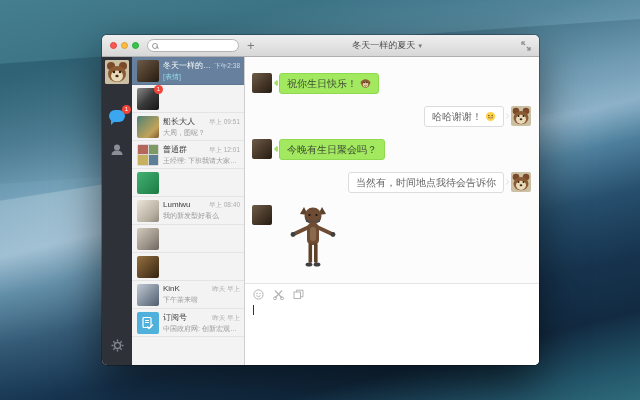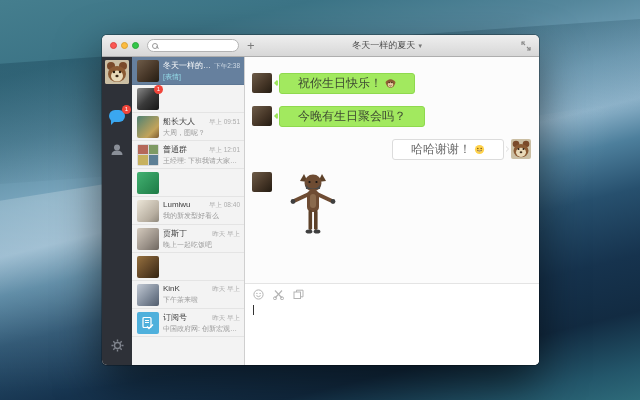--- a/index.html
+++ b/index.html
@@ -97,22 +97,22 @@
   .av9{ background:linear-gradient(135deg,#c2c9d4,#7c8797 60%,#525d6d); }
   .av10{ background:linear-gradient(135deg,#93b4c1,#486b79 60%,#2c4753); }
   .av11{ background:#4fb0dc; display:flex; align-items:center; justify-content:center; }
 
   
   .chatpane { flex:1; min-width:0; background:#fcfcfc; display:flex; flex-direction:column; }
   .messages { flex:1; padding:16px 8px 0 7px; position:relative; }
   .msg { display:flex; margin-bottom:12px; align-items:flex-start; }
   .msg.right { justify-content:flex-end; }
   .msg-av { width:20px; height:20px; border-radius:2px; flex:0 0 20px; overflow:hidden; }
-  .bubble { position:relative; max-width:200px; font-size:12px; line-height:11px;
-    padding:4px 18px; border-radius:3px; margin:0 7px; display:flex; align-items:center; gap:3px; }
+  .bubble { position:relative; max-width:200px; font-size:10px; line-height:11px;
+    padding:4px 7px; border-radius:3px; margin:0 7px; display:flex; align-items:center; gap:3px; }
   .bubble.green { background:#a2e95f; border:1px solid #8fd94e; color:#3e4a32; }
   .bubble.green::before { content:""; position:absolute; left:-5px; top:6px;
     border:3px solid transparent; border-right:3px solid #a2e95f; border-left:0;
     filter:drop-shadow(-1px 0 0 #8fd94e); }
   .bubble.white { background:#fff; border:1px solid #dcdcdc; color:#666; }
   .bubble.white::after { content:""; position:absolute; right:-5px; top:6px;
     border:3px solid transparent; border-left:3px solid #fff; border-right:0;
     filter:drop-shadow(1px 0 0 #dcdcdc); }
   .emoji { width:11px; height:11px; flex:0 0 11px; }
   .sticker { margin-left:15px; margin-top:-2px; }
@@ -254,27 +254,20 @@
           <div class="row-top">
             <span class="row-name">Lumiwu</span>
             <span class="row-time">早上 08:40</span>
           </div>
           <div class="row-preview">我的新发型好看么</div>
         </div>
       </div>
 
       <div class="row">
         <span class="row-av av7"></span>
-        <div class="row-main">
-          <div class="row-top">
-            <span class="row-name">贾斯丁</span>
-            <span class="row-time">昨天 早上</span>
-          </div>
-          <div class="row-preview">晚上一起吃饭吧</div>
-        </div>
       </div>
 
       <div class="row">
         <span class="row-av av8"></span>
       </div>
 
       <div class="row">
         <span class="row-av av9"></span>
         <div class="row-main">
           <div class="row-top">
@@ -317,44 +310,54 @@
                 <circle cx="9" cy="5" r="2.4" fill="#9c6b3f"></circle>
               <circle cx="6" cy="6" r="4.6" fill="#8a5a33"></circle>
               <ellipse cx="6" cy="7.4" rx="3" ry="2.6" fill="#e8cba0"></ellipse>
               <circle cx="4.6" cy="5" r="0.7" fill="#2b1d10"></circle>
                 <circle cx="7.4" cy="5" r="0.7" fill="#2b1d10"></circle>
               <path d="M4.8 8.2 Q6 9.3 7.2 8.2" stroke="#2b1d10" stroke-width="0.6" fill="none"></path>
             </svg>
           </div>
         </div>
 
-        <div class="msg left">
-          <span class="msg-av av1"></span>
-          <div class="bubble green">
-            <span>今晚有生日聚会吗？</span>
-          </div>
-        </div>
-
         <div class="msg right">
           <div class="bubble white">
             <span>哈哈谢谢！</span>
             <svg class="emoji" viewBox="0 0 12 12">
               <circle cx="6" cy="6" r="5" fill="#ffd24a"></circle>
               <circle cx="4.2" cy="4.8" r="0.8" fill="#6b4a12"></circle>
                 <circle cx="7.8" cy="4.8" r="0.8" fill="#6b4a12"></circle>
               <path d="M3.4 7 Q6 9.6 8.6 7 Z" fill="#fff" stroke="#6b4a12" stroke-width="0.5"></path>
             </svg>
           </div>
           <span class="msg-av">
             <svg width="20" height="20" viewBox="0 0 24 24">
                 <use href="#squirrel"></use>
               </svg>
           </span>
         </div>
 
+        <div class="msg left">
+          <span class="msg-av av1"></span>
+          <div class="bubble green">
+            <span>今晚有生日聚会吗？</span>
+          </div>
+        </div>
+
+        <div class="msg right">
+          <div class="bubble white">
+            <span>当然有，时间地点我待会告诉你</span>
+          </div>
+          <span class="msg-av">
+            <svg width="20" height="20" viewBox="0 0 24 24">
+                <use href="#squirrel"></use>
+              </svg>
+          </span>
+        </div>
 
         <div class="msg left">
           <span class="msg-av av1"></span>
           <svg class="sticker" width="52" height="66" viewBox="0 0 52 66">
 
             <polygon points="17,4 21,12 13,11" fill="#5d4129"></polygon>
             <polygon points="35,4 31,12 39,11" fill="#5d4129"></polygon>
 
             <circle cx="26" cy="13" r="8.5" fill="#6e4c33"></circle>
             <path d="M18.5 14 A8.5 8.5 0 0 0 33.5 14 L33 19 L19 19 Z" fill="#4a4a4a"></path>

